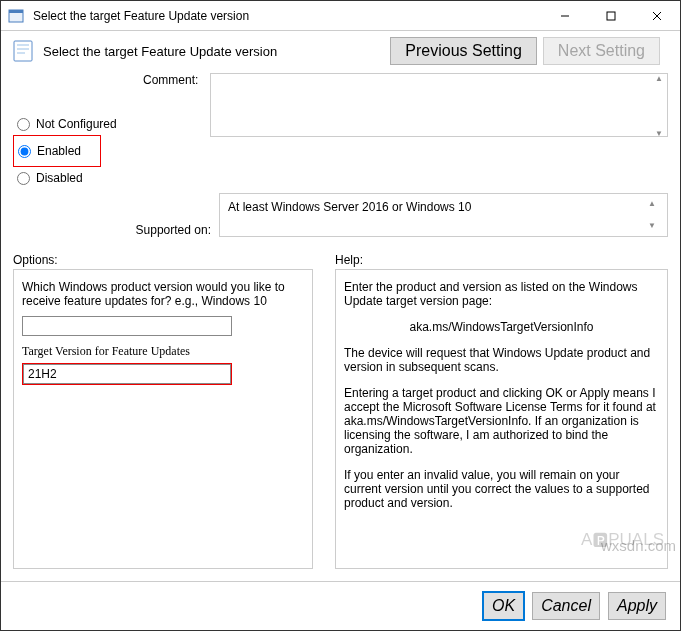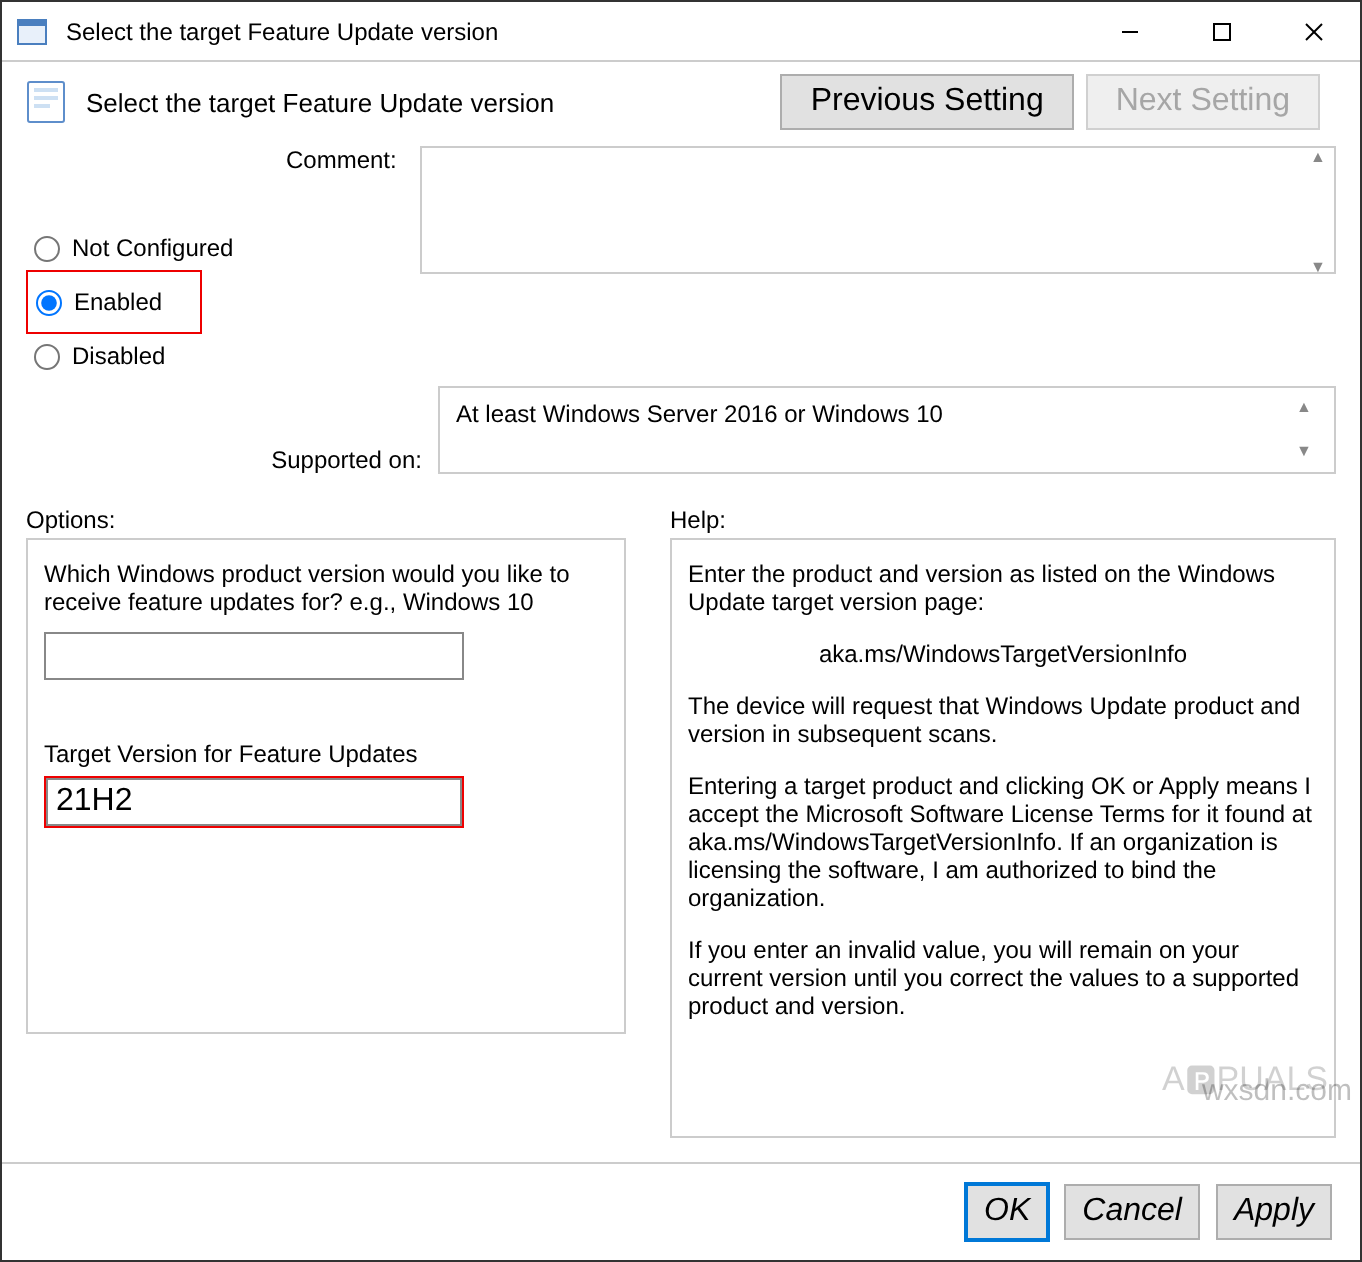--- a/index.html
+++ b/index.html
@@ -22,29 +22,29 @@
     .radio-opt input{margin:0;}
     .comment-label{padding-left:18px; white-space:nowrap;}
     .comment-box{flex:1;}
     textarea.comment{width:100%; height:64px; resize:none; font-family:inherit; font-size:12px; border:1px solid #ccc; padding:2px;}
     .support-row{display:flex; padding:4px 12px 8px 130px; align-items:flex-end; gap:8px;}
     .support-label{width:80px; text-align:right; padding-top:6px;}
     .support-box{flex:1; border:1px solid #ccc; padding:6px 8px; height:44px; display:flex; align-items:flex-start; justify-content:space-between;}
     .support-scroll{width:14px; display:flex; flex-direction:column; justify-content:space-between; height:100%;}
     .sb-arrow{font-size:8px; color:#888; line-height:1; text-align:center;}
     .split-row{display:flex; padding:2px 12px 2px 12px; gap:22px;}
-    .options-pane{width:300px; border:1px solid #ccc; padding:10px 8px; height:248px; position:relative;}
+    .options-pane{width:300px; border:1px solid #ccc; padding:10px 8px; height:300px; position:relative;}
     .help-pane{flex:1; border:1px solid #ccc; padding:10px 8px; height:300px; overflow:auto;}
     .help-pane p{margin:0 0 12px 0;}
     .help-pane .center{text-align:center;}
     .input-box{width:210px; border:1px solid #e00; padding:0; margin-top:4px;}
-    .input-box input{width:100%; border:1px solid #888; padding:2px 4px; font-family:inherit; font-size:16px;}
+    .input-box input{width:100%; border:1px solid #888; padding:2px 4px; font-family:inherit; font-size:12px;}
     .input-box.plain{border:none;}
     .input-box.plain input{border:1px solid #888;}
-    .target-label{margin-top:30px;}
+    .target-label{margin-top:8px;font-family:Liberation Serif, serif;}
     .footer{margin-top:auto; border-top:1px solid #ccc; padding:10px 14px; display:flex; justify-content:flex-end; gap:8px;}
     .footer .btn{padding:4px 8px;font-style:italic;}
     .footer .btn.primary{border:1px solid #0078d7; outline:1px solid #0078d7;}
     .watermark{position:absolute; right:16px; bottom:80px; font-size:17px; color:rgba(0,0,0,0.18); font-weight:400; pointer-events:none;}
     .watermark-sub{position:absolute; right:4px; bottom:76px; font-size:15px; color:rgba(0,0,0,0.25); pointer-events:none;}
     .labels-cols{display:flex; padding:0 12px; gap:22px; margin-top:8px;}
     .labels-cols .col { }
     .labels-cols .col:first-child{width:300px;}
     .scroll-stub{position:absolute; right:2px; top:2px; bottom:2px; width:14px; display:flex; flex-direction:column; justify-content:space-between;}
   </style>

